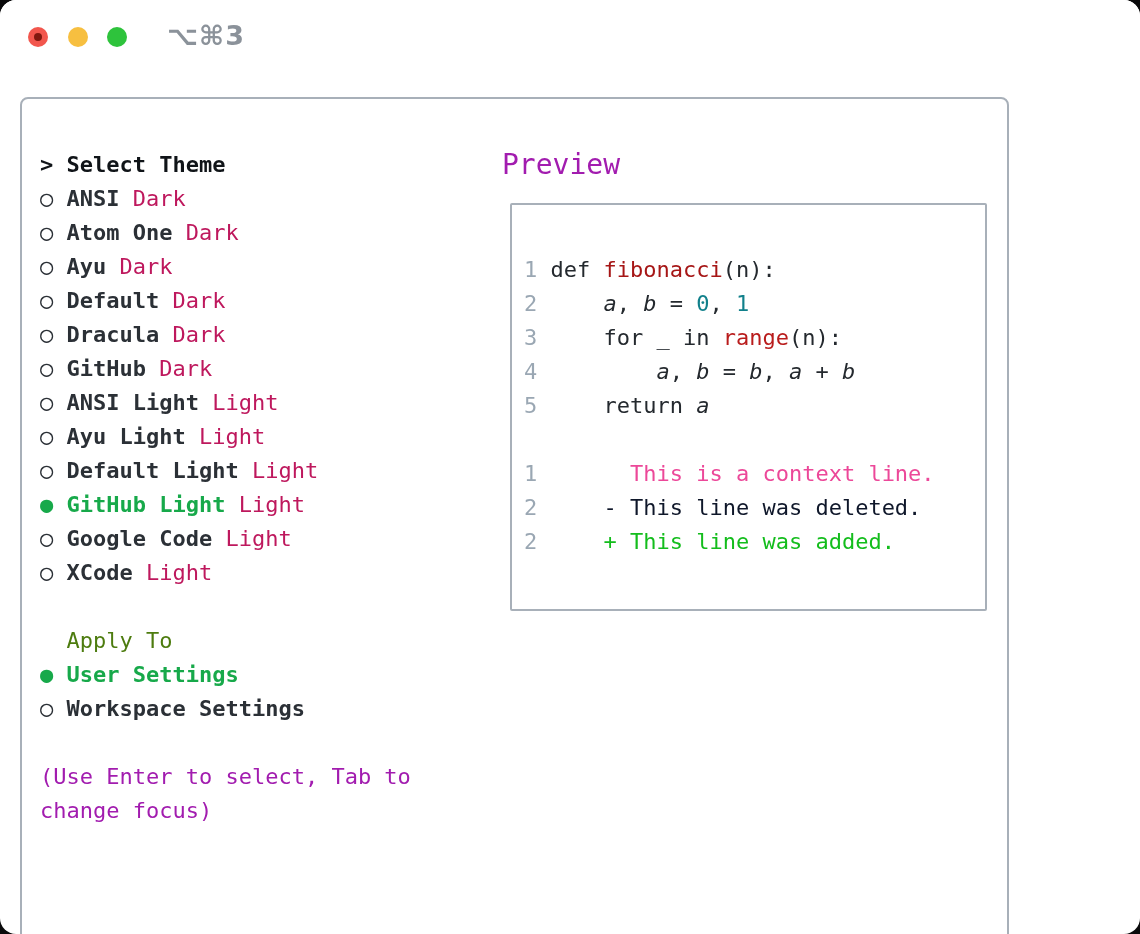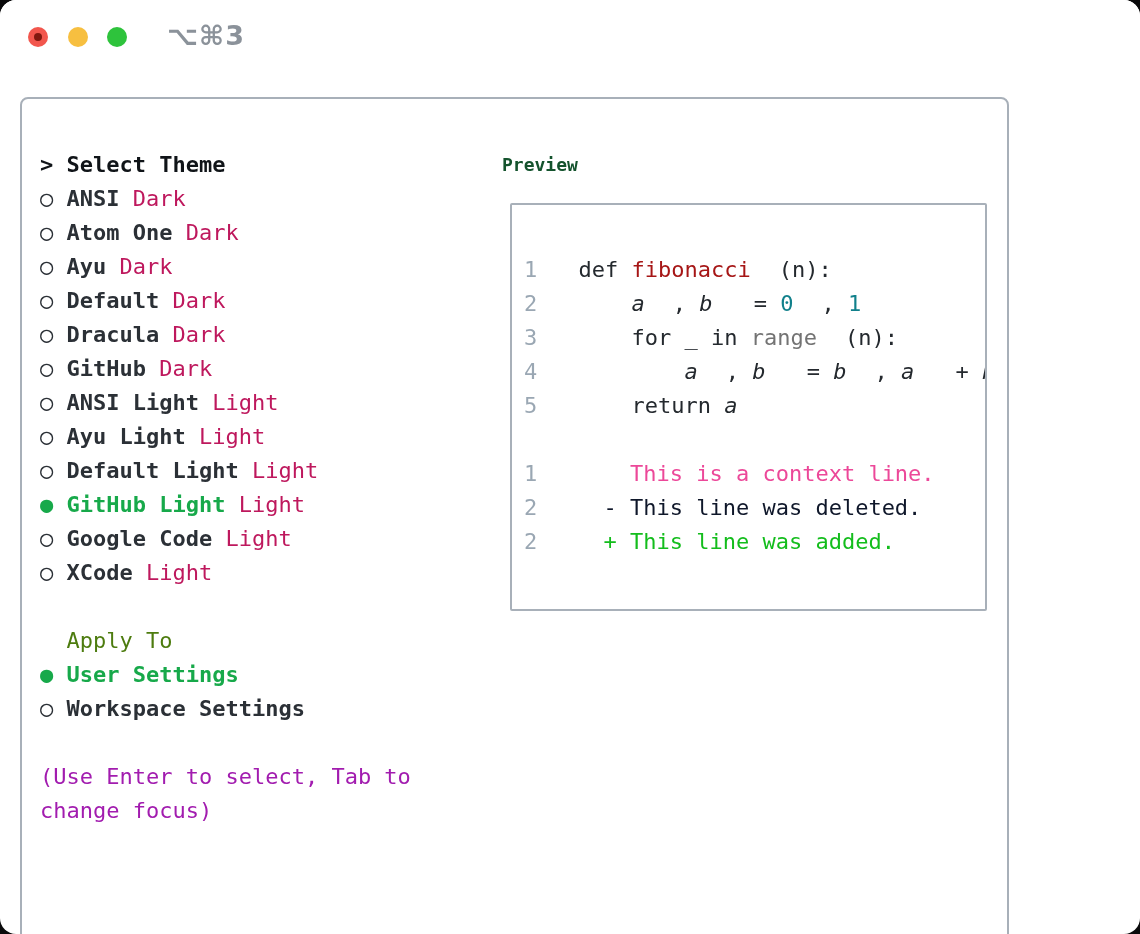--- a/index.html
+++ b/index.html
@@ -26,30 +26,30 @@
   .row{height:34px;}
   .hdr{font-weight:bold;color:#101418;}
   .subhdr{color:#4d7c0f;}
   .mark{color:#2b3036;}
   .name{color:#2b3036;font-weight:bold;}
   .sel{color:#17a94a;}
   .tag{color:#be185d;}
   .hint{color:#a21caf;}
 
   
-  .preview-title{position:absolute;left:480px;top:49px;font-size:18px;line-height:34px;
-       font-weight:bold;color:#14532d;white-space:pre;}
+  .preview-title{position:absolute;left:480px;top:49px;font-size:28px;line-height:34px;
+       font-weight:normal;color:#a21caf;white-space:pre;}
   .preview-box{position:absolute;left:488px;top:104px;width:477px;height:408px;
        border:2px solid #a8b0b9;border-radius:2px;background:#ffffff;box-sizing:border-box;overflow:hidden;}
   .code{position:absolute;left:12px;top:48px;font-size:22px;line-height:34px;white-space:pre;}
   .ln{color:#9aa7b3;}
-  .sp{color:#24292e;margin-left:28px;}
+  .sp{color:#24292e;}
   .sf{color:#a61616;}
   .sn{color:#11808b;}
-  .sb{color:#737373;}
+  .sb{color:#b91c1c;}
   .sv{color:#24292e;font-style:italic;}
   .sc{color:#ec4899;}
   .sd{color:#0f172a;}
   .sa{color:#13bd1c;}
 </style>
 </head>
 <body>
 
 <div class="window">
 

